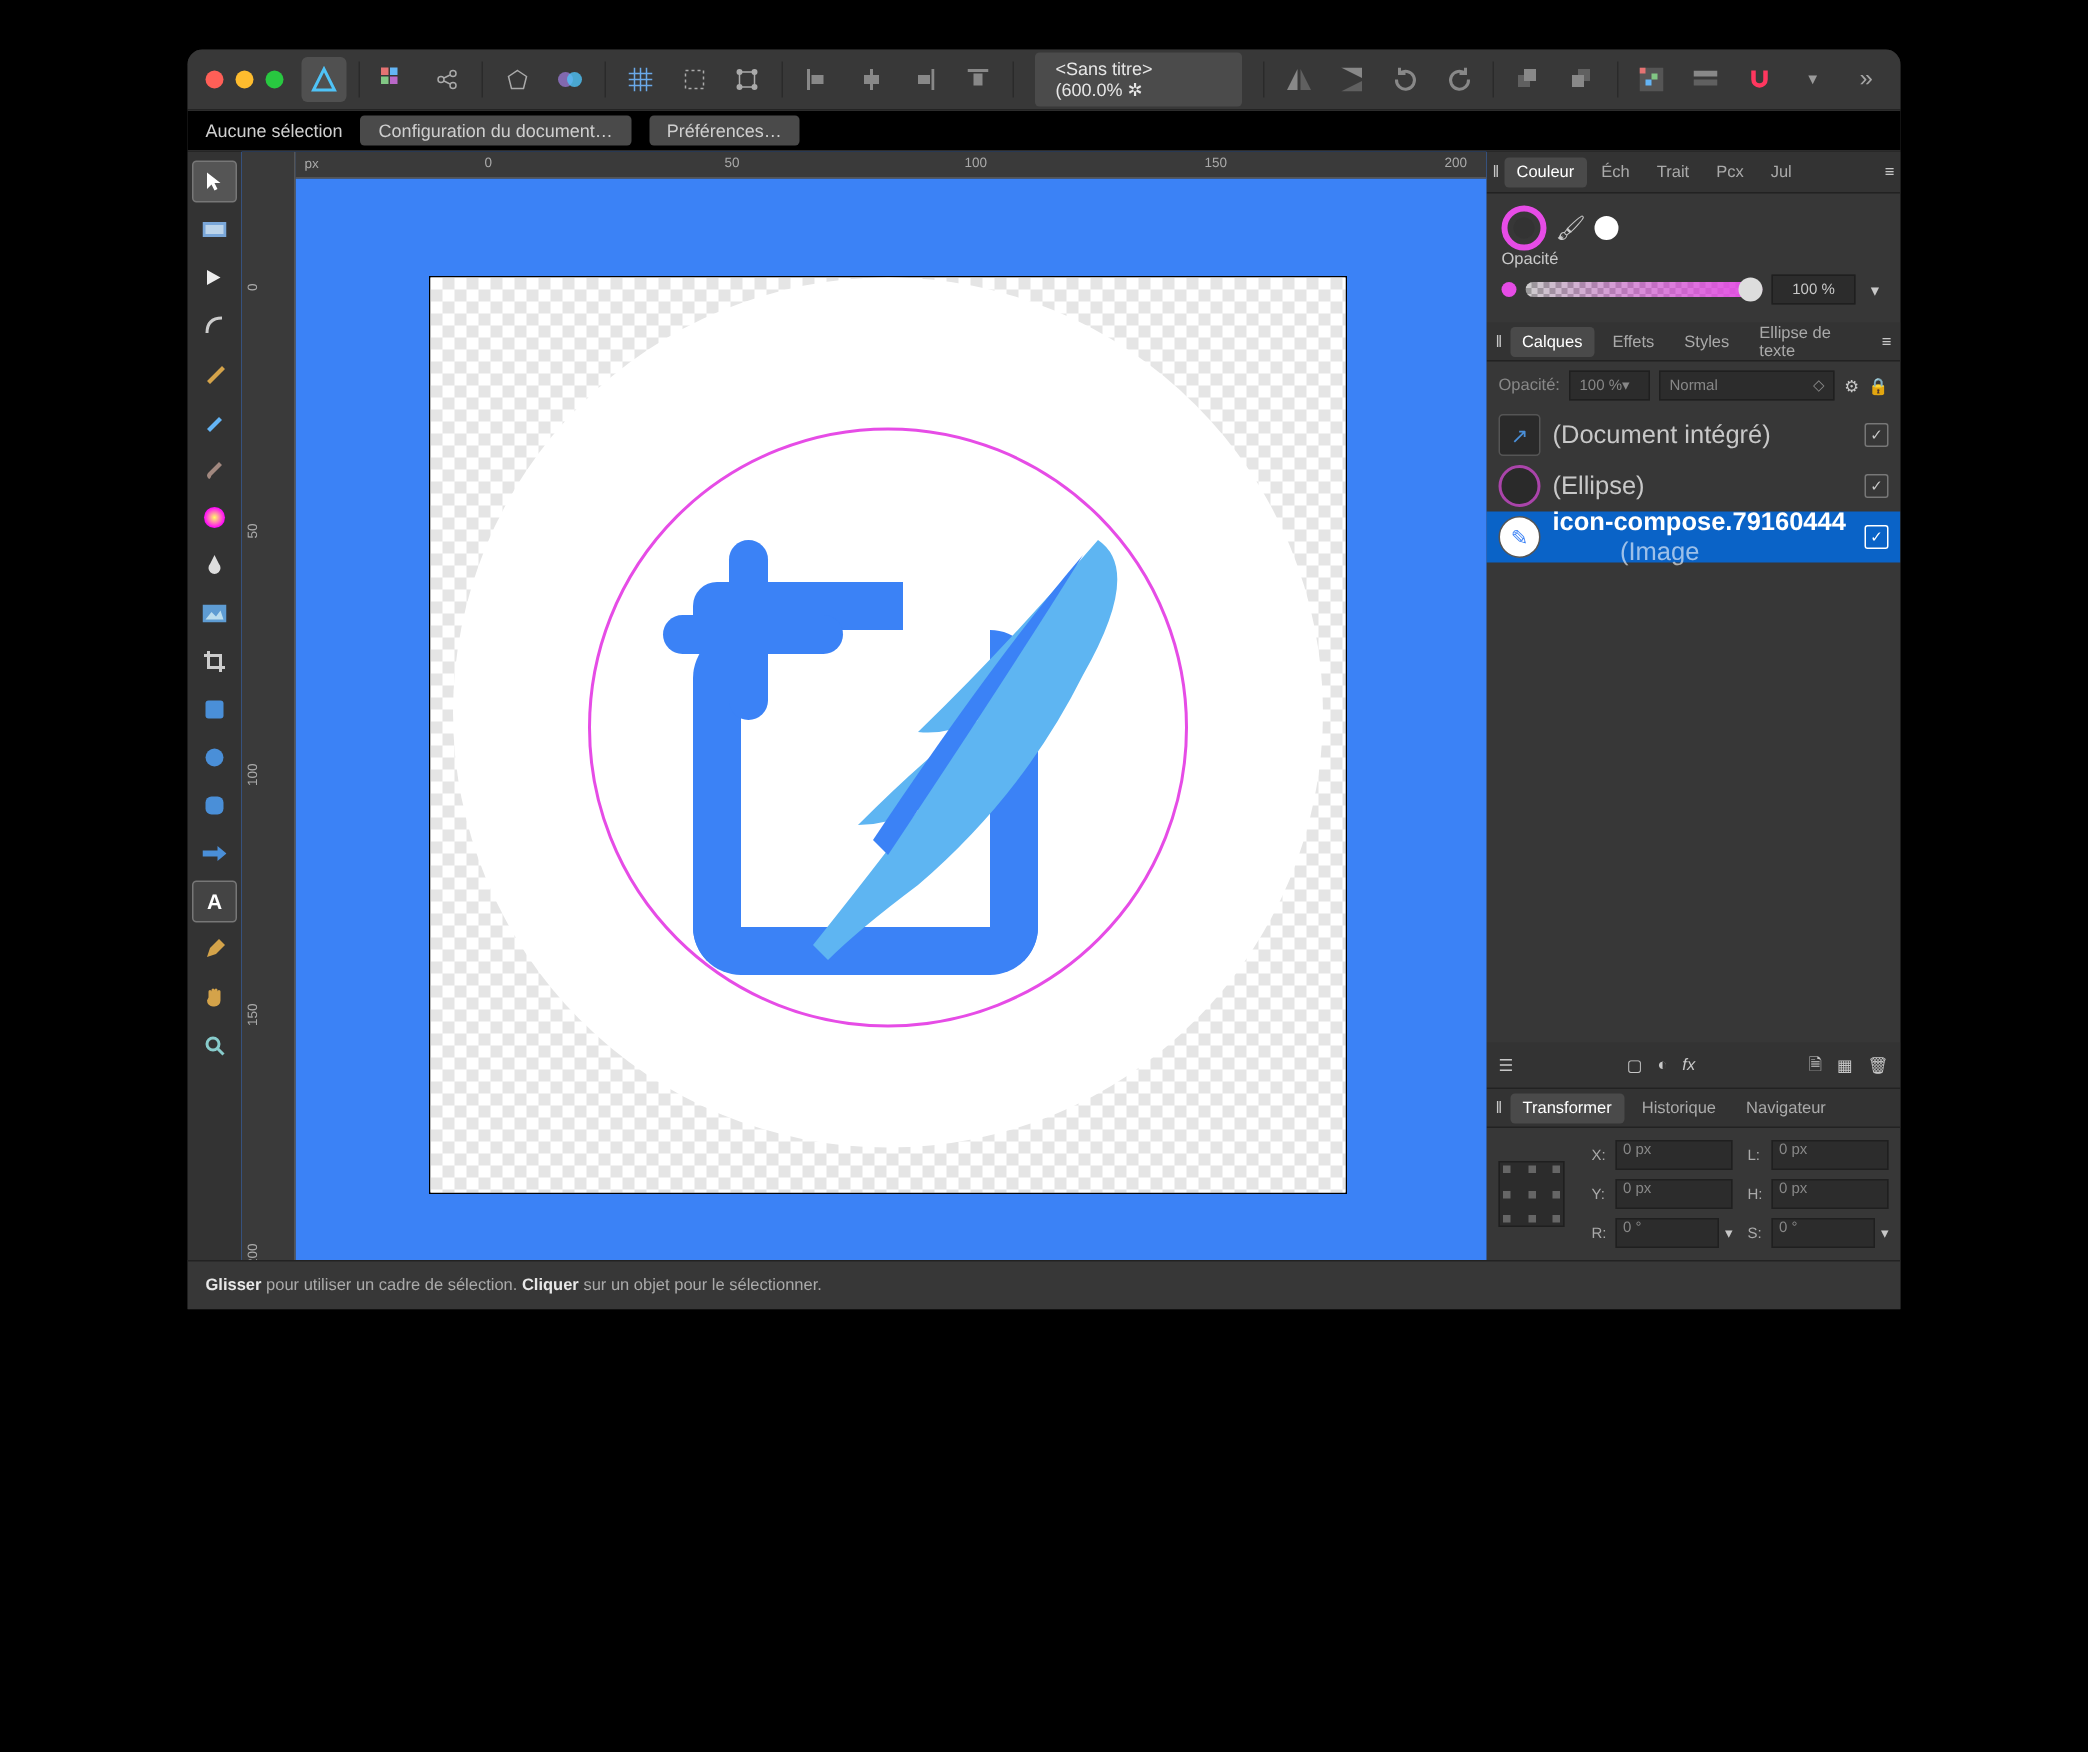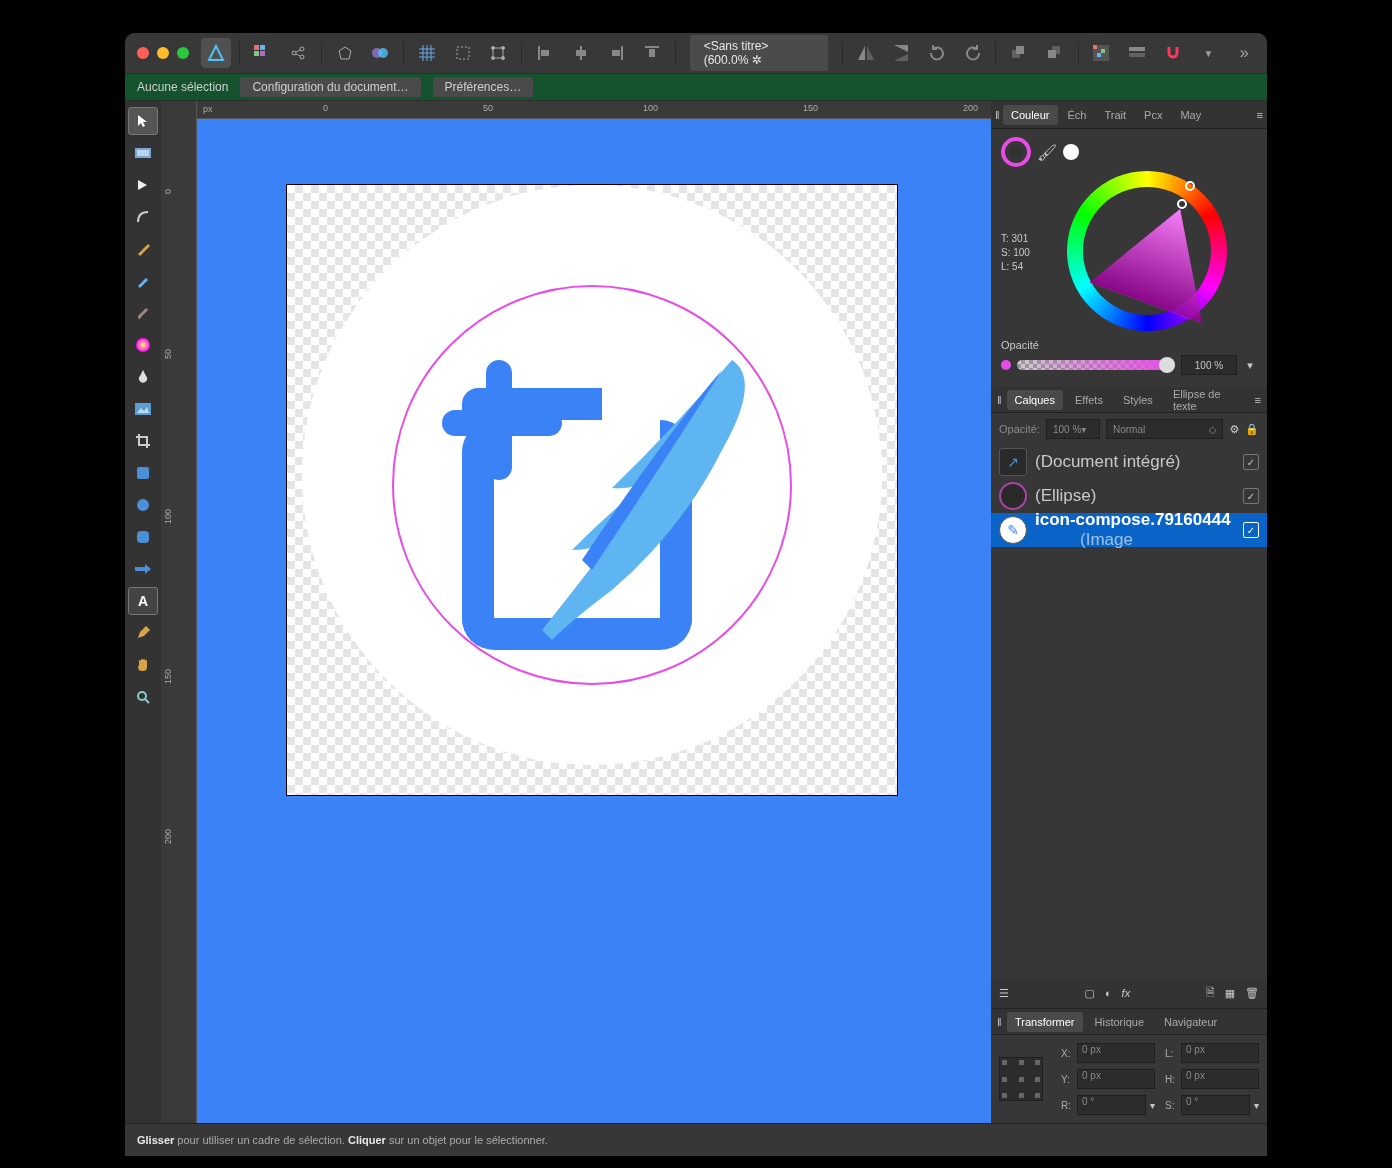--- a/index.html
+++ b/index.html
@@ -1,33 +1,33 @@
 <!DOCTYPE html>
 <html><head>
 <meta charset="utf-8">
 <style>
   * { margin: 0; padding: 0; box-sizing: border-box; font-family: -apple-system, Helvetica, Arial, sans-serif; user-select: none; }
   body { background: #000; display: flex; justify-content: center; align-items: flex-start; padding-top: 33px; }
-  .window { width: 1142px; height: 1123px; background: #323232; border-radius: 10px 10px 0 0; overflow: hidden; position: relative; display: flex; flex-direction: column; }
+  .window { width: 1142px; height: 840px; background: #323232; border-radius: 10px 10px 0 0; overflow: hidden; position: relative; display: flex; flex-direction: column; }
 
   
   .tb { height: 40px; background: #383838; display: flex; align-items: center; padding: 0 8px; gap: 6px; }
   .traffic { display: flex; gap: 8px; padding: 0 6px 0 4px; }
   .dot { width: 12px; height: 12px; border-radius: 50%; }
   .red{background:#ff5f57}.yellow{background:#febc2e}.green{background:#28c840}
   .tb-btn { width: 34px; height: 30px; display:flex; align-items:center; justify-content:center; border-radius:4px; color:#a6a6a6; }
   .tb-btn.active { background:#505050; }
   .tb-sep { width:1px; height:24px; background:#2a2a2a; margin:0 2px; }
   .doc-title { margin: 0 auto 0 0; }
   .title-pill { background:#4b4b4b; color:#e7e7e7; font-size:12px; padding:4px 14px; border-radius:3px; display:flex; align-items:center; gap:4px; }
   .magnet { color:#ff375f; }
   .chev { color:#9a9a9a; font-size:10px; }
 
   
-  .ctx { height: 28px; background:#14532d; display:flex; align-items:center; gap:12px; padding:0 12px; font-size:12px; color:#cfcfcf; border-top:1px solid #2c2c2c; border-bottom:1px solid #2c2c2c;}
+  .ctx { height: 28px; background:#000000; display:flex; align-items:center; gap:12px; padding:0 12px; font-size:12px; color:#cfcfcf; border-top:1px solid #2c2c2c; border-bottom:1px solid #2c2c2c;}
   .ctx span{}
   .ctx .pill{ background:#4a4a4a; padding:3px 12px; border-radius:3px; }
 
   
   .main { flex:1; display:flex; overflow:hidden; }
 
   
   .tools { width:36px; background:#333; display:flex; flex-direction:column; align-items:center; padding-top:6px; gap:4px; }
   .tool { width:30px; height:28px; display:flex; align-items:center; justify-content:center; border-radius:3px; color:#c8c8c8; font-size:16px; }
   .tool.sel { background:#555; border:1px solid #777; color:#fff; }
@@ -432,44 +432,29 @@
     </div>
 
     <div class="right">
 
       <div class="rtabs">
         <span style="width:6px">‖</span>
         <div class="rtab a">Couleur</div>
         <div class="rtab">Éch</div>
         <div class="rtab">Trait</div>
         <div class="rtab">Pcx</div>
-        <div class="rtab">May</div>
+        <div class="rtab">Jul</div>
         <span class="hamb">≡</span>
       </div>
 
       <div class="color-panel">
         <div class="swatch-row">
           <div class="sw-ring"></div>
           <span class="sw-brush">🖌</span>
           <div class="sw-white"></div>
-        </div>
-        <div style="display:flex; gap:8px; align-items:center;">
-          <div class="tsl">
-            <div>T: 301</div>
-            <div>S: 100</div>
-            <div>L: 54</div>
-          </div>
-          <div style="position:relative; flex:1;">
-            <div class="wheel">
-              <div class="tri"></div>
-                <div class="tri2"></div>
-              <div class="marker" style="top:10px; left:118px;"></div>
-              <div class="marker" style="top:28px; left:110px;"></div>
-            </div>
-          </div>
         </div>
         <div>Opacité</div>
         <div class="opacity-row">
           <div class="odot"></div>
           <div class="oslider">
               <div class="ohandle"></div>
             </div>
           <div class="obox">100 %</div>
           <div class="odrop">▾</div>
         </div>

